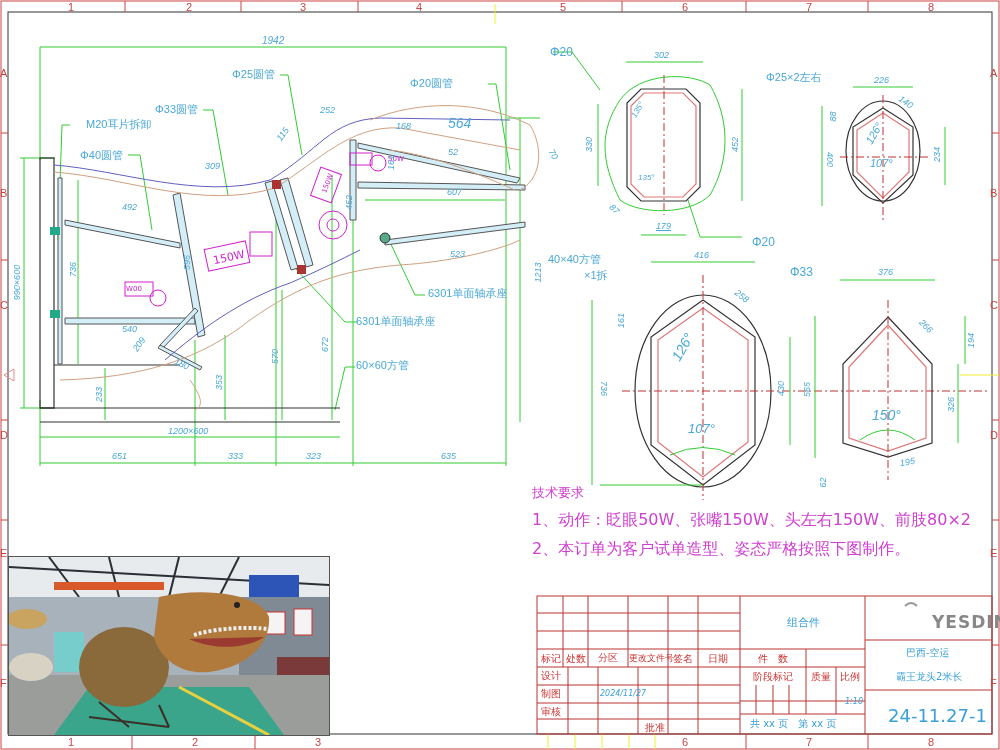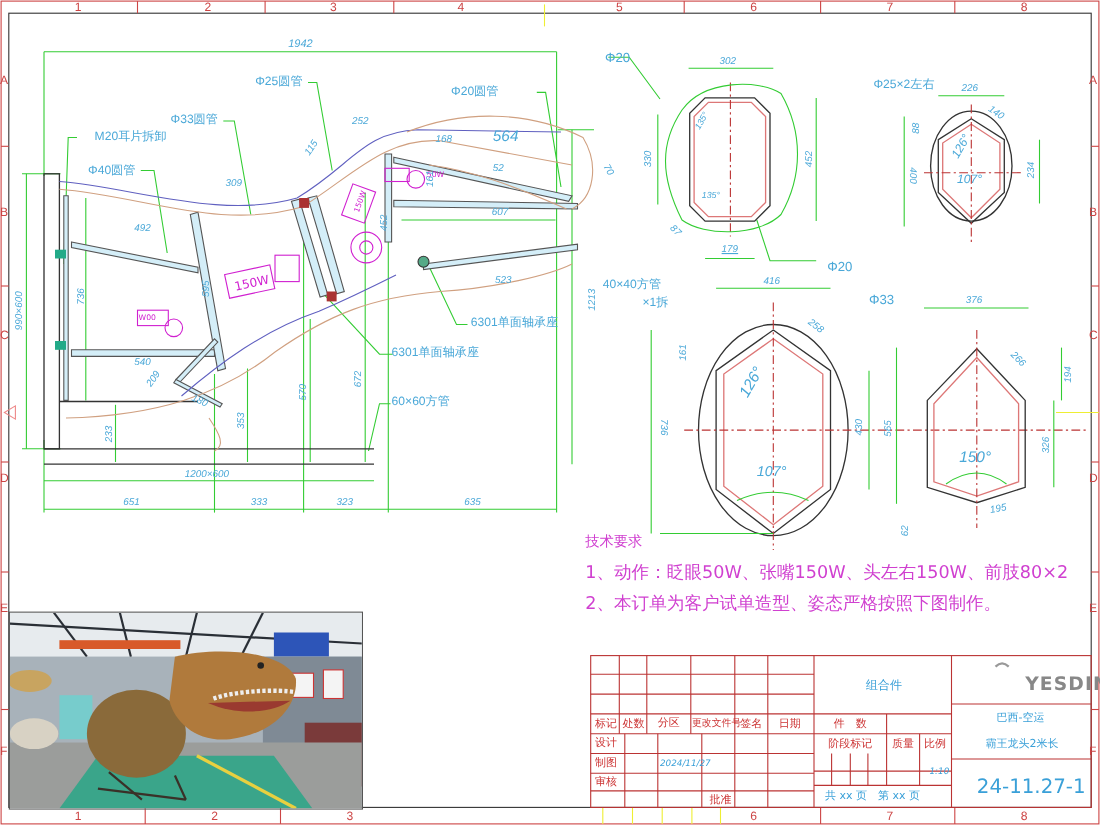--- a/index.html
+++ b/index.html
@@ -304,35 +304,35 @@
 <span class="t dim" style="left:448px;top:148px;font-size:9px;">52</span>
 <span class="t dim" style="left:384px;top:158px;font-size:9px;transform:rotate(-90deg);">161</span>
 <span class="t dim" style="left:342px;top:198px;font-size:9px;transform:rotate(-90deg);">452</span>
 <span class="t dim" style="left:447px;top:188px;font-size:9px;">607</span>
 <span class="t dim" style="left:450px;top:250px;font-size:9px;">523</span>
 <span class="t dim" style="left:548px;top:150px;font-size:9px;transform:rotate(60deg);">70</span>
 <span class="t dim" style="left:168px;top:427px;font-size:9px;">1200×600</span>
 <span class="t dim" style="left:112px;top:452px;font-size:9px;">651</span>
 <span class="t dim" style="left:228px;top:452px;font-size:9px;">333</span>
 <span class="t dim" style="left:306px;top:452px;font-size:9px;">323</span>
-<span class="t dim" style="left:422px;top:452px;font-size:9px;">635</span>
+<span class="t dim" style="left:441px;top:452px;font-size:9px;">635</span>
 
 
 <span class="t lbl" style="left:550px;top:46px;font-size:12px;">Φ20</span>
 <span class="t lbl" style="left:752px;top:236px;font-size:12px;">Φ20</span>
 <span class="t dim" style="left:654px;top:51px;font-size:9px;">302</span>
 <span class="t dim" style="left:582px;top:140px;font-size:9px;transform:rotate(-90deg);">330</span>
 <span class="t dim" style="left:728px;top:140px;font-size:9px;transform:rotate(-90deg);">452</span>
 <span class="t dim" style="left:609px;top:205px;font-size:9px;transform:rotate(45deg);">87</span>
 <span class="t dim" style="left:656px;top:222px;font-size:9px;text-decoration:underline;">179</span>
 <span class="t dim" style="left:630px;top:106px;font-size:8px;transform:rotate(-60deg);">135°</span>
 <span class="t dim" style="left:638px;top:174px;font-size:8px;">135°</span>
 
 
-<span class="t lbl" style="left:766px;top:72px;font-size:11px;margin-left:28px;">Φ25×2左右</span>
+<span class="t lbl" style="left:766px;top:72px;font-size:11px;">Φ25×2左右</span>
 <span class="t dim" style="left:874px;top:76px;font-size:9px;">226</span>
 <span class="t dim" style="left:898px;top:98px;font-size:9px;transform:rotate(35deg);">140</span>
 <span class="t dim" style="left:828px;top:112px;font-size:9px;transform:rotate(-90deg);">88</span>
 <span class="t dim" style="left:822px;top:155px;font-size:9px;transform:rotate(90deg);">400</span>
 <span class="t dim" style="left:930px;top:150px;font-size:9px;transform:rotate(-90deg);">234</span>
 <span class="t dim" style="left:863px;top:128px;font-size:11px;transform:rotate(-60deg);">126°</span>
 <span class="t dim" style="left:870px;top:158px;font-size:11px;">107°</span>
 
 
 <span class="t lbl" style="left:548px;top:254px;font-size:11px;">40×40方管</span>

